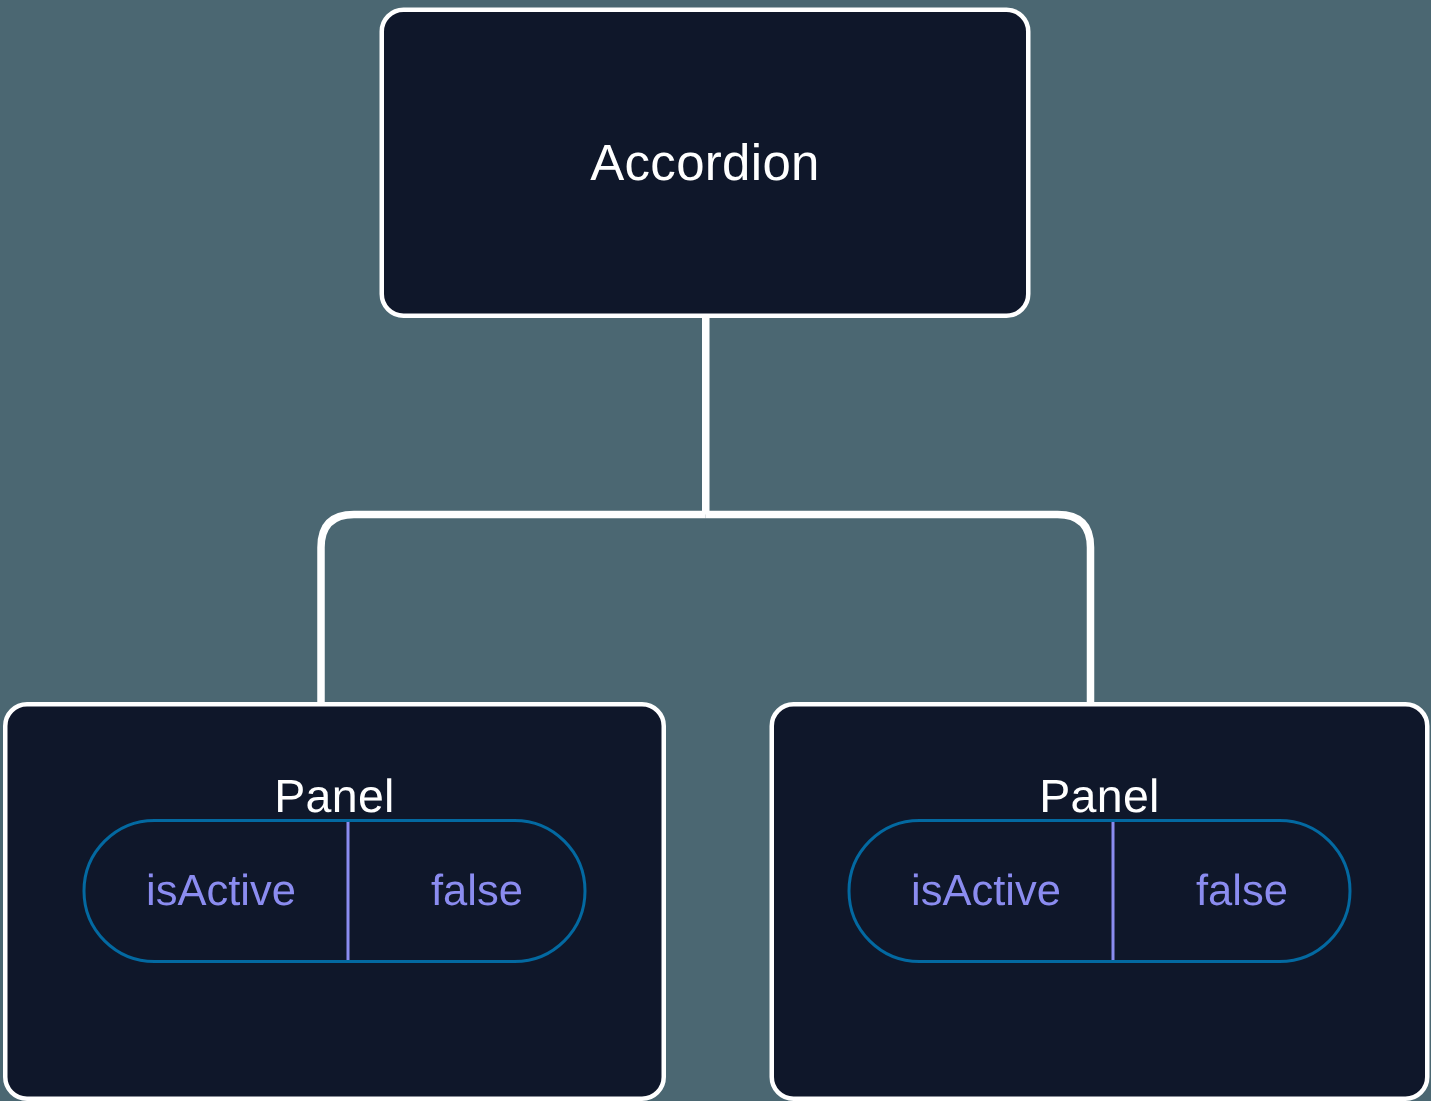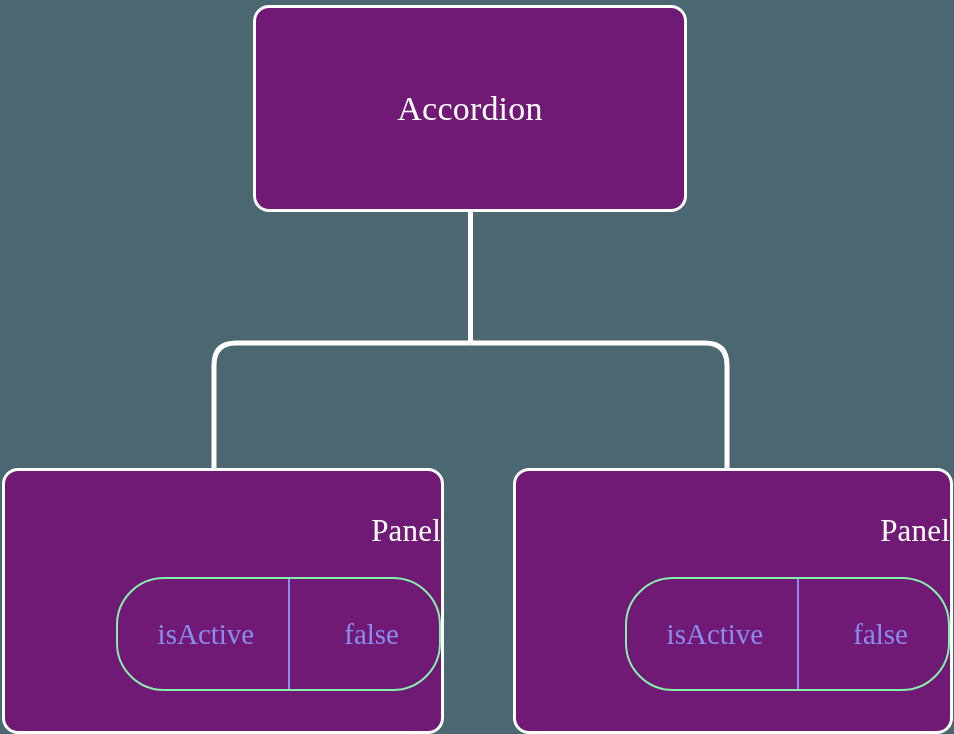--- a/index.html
+++ b/index.html
@@ -29,27 +29,26 @@
     width: 954px;
     height: 734px;
     z-index: 1;
   }
 
   
   .node {
     position: absolute;
     z-index: 2;
     box-sizing: border-box;
-    background: #701a75;
+    background: #0f172a;
     border: 3px solid #ffffff;
     border-radius: 16px;
     display: flex;
     flex-direction: column;
     align-items: center;
-    font-family: Liberation Serif, serif;
   }
 
   
   .node-root {
     left: 253px;
     top: 5px;
     width: 434px;
     height: 207px;
     justify-content: center;
   }
@@ -57,21 +56,20 @@
     font-size: 34px;
     line-height: 1;
   }
 
   
   .node-child {
     top: 468px;
     height: 266px;
     justify-content: flex-start;
     padding-top: 44px;
-    align-items: flex-end;
   }
   .node-child-left {
     left: 2px;
     width: 442px;
   }
   .node-child-right {
     left: 513px;
     width: 440px;
   }
   .node-child .node-title {
@@ -81,26 +79,25 @@
 
   .node-title {
     color: #ffffff;
     font-weight: 400;
     letter-spacing: 0.2px;
     white-space: nowrap;
   }
 
   
   .state-pill {
-    margin-top: 31px;
     display: flex;
     align-items: stretch;
-    height: 114px;
+    height: 96px;
     box-sizing: border-box;
-    border: 2px solid #86efac;
+    border: 2px solid #0369a1;
     border-radius: 48px;
     background: transparent;
     overflow: hidden;
   }
   .pill-key,
   .pill-value {
     display: flex;
     align-items: center;
     justify-content: center;
     color: #8b8cf0;

